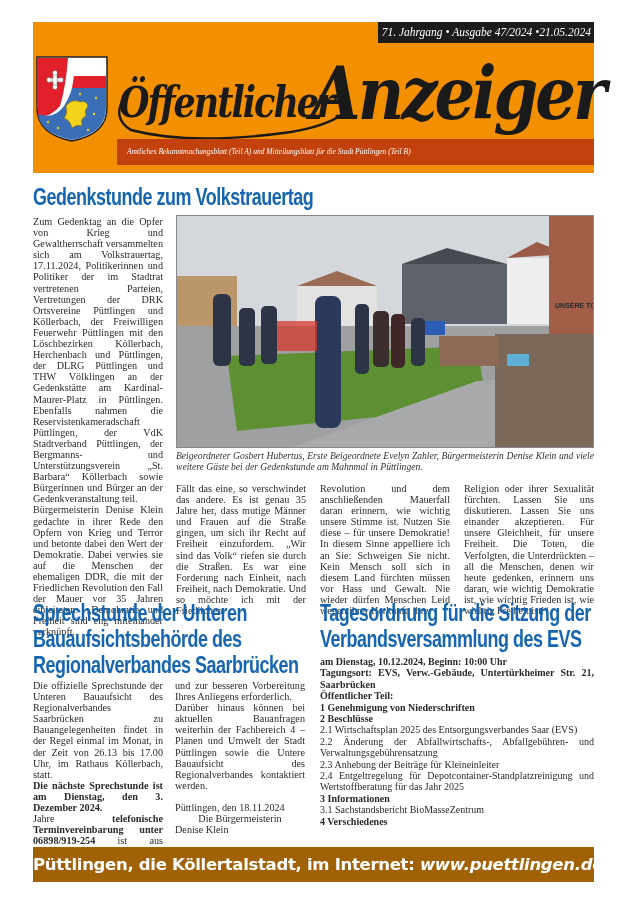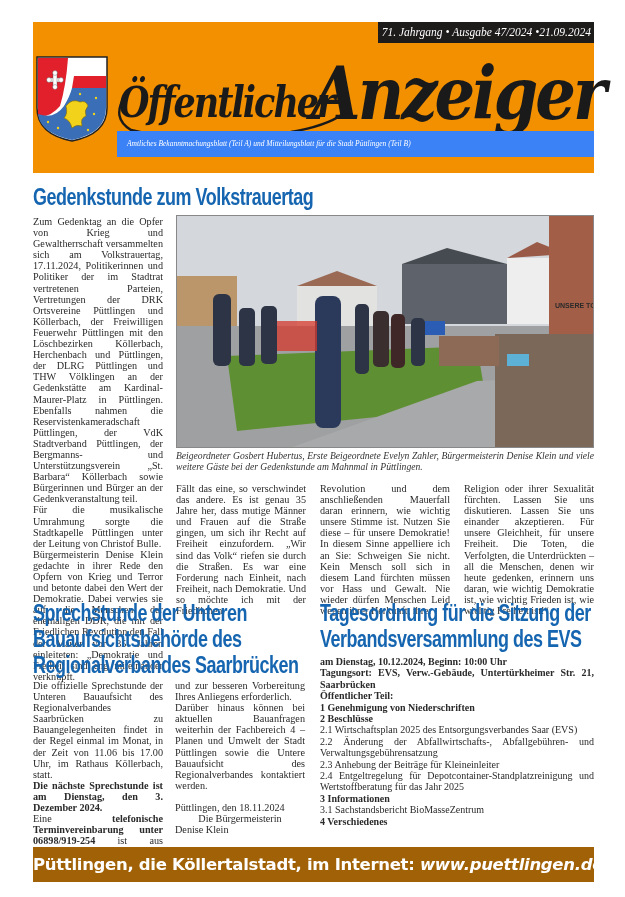--- a/index.html
+++ b/index.html
@@ -9,21 +9,21 @@
   
   .masthead { position: absolute; left: 33px; top: 22px; width: 561px; height: 151px; background: #f39000; }
   .issue-bar { position: absolute; right: 0; top: 0; width: 216px; height: 21px; background: #1e1b1b; color: #fff;
     font-family: "Liberation Serif", serif; font-style: italic; font-size: 11.5px; line-height: 21px; text-align: right; padding-right: 3px; white-space: nowrap; }
   .crest { position: absolute; left: 3px; top: 34px; width: 72px; height: 86px; }
   .title-script { position: absolute; left: 78px; top: 26px; height: 90px; width: 480px; }
   .title-script .t1 { position: absolute; left: 8px; top: 28px; font-family: "DejaVu Serif", serif; font-style: italic; font-weight: bold;
     font-size: 35px; color: #1a1a1a; letter-spacing: -2px; transform: scaleY(1.25); transform-origin: left top; }
   .title-script .t2 { position: absolute; left: 200px; top: 2px; font-family: "DejaVu Serif", serif; font-style: italic; font-weight: bold;
     font-size: 64px; color: #1a1a1a; letter-spacing: -3px; transform: scaleY(1.15); transform-origin: left top; }
-  .subtitle-bar { position: absolute; left: 84px; bottom: 16px; right: 0; height: 26px; background: #3b82f6; color: #fff;
+  .subtitle-bar { position: absolute; left: 84px; bottom: 8px; right: 0; height: 26px; background: #c2410c; color: #fff;
     font-style: italic; font-size: 7.5px; line-height: 26px; padding-left: 10px; white-space: nowrap; }
 
   
   .headline { position: absolute; color: #1565b0; font-family: "Liberation Sans", sans-serif; font-weight: bold;
     letter-spacing: -0.6px; transform: scaleX(0.78); transform-origin: left top; white-space: nowrap; }
   .h1 { left: 33px; top: 184px; font-size: 23px; line-height: 26px; }
   .h2 { left: 33px; top: 600px; font-size: 23px; line-height: 26px; }
   .h3 { left: 320px; top: 600px; font-size: 23px; line-height: 26px; }
 
   
@@ -46,21 +46,21 @@
 
   
   .footer { position: absolute; left: 33px; top: 847px; width: 561px; height: 35px; background: #a16207; color: #fff;
     font-family: "DejaVu Sans", sans-serif; font-weight: bold; font-size: 16.5px; line-height: 35px; text-align: center; white-space: nowrap; letter-spacing: -0.3px; }
   .footer .url { font-style: italic; }
 </style>
 </head>
 <body>
 
 <div class="masthead">
-  <div class="issue-bar">71. Jahrgang • Ausgabe 47/2024 •21.09.2024</div>
+  <div class="issue-bar">71. Jahrgang • Ausgabe 47/2024 •21.05.2024</div>
   <div class="crest">
     <svg width="72" height="86" viewBox="0 0 72 86">
       <path d="M1 1 H71 V52 Q71 78 36 85 Q1 78 1 52 Z" fill="#fff" stroke="#222" stroke-width="1.5"></path>
       <path d="M2 2 H32 Q30 30 24 50 Q14 62 2 60 Z" fill="#e2202c"></path>
       <path d="M40 2 H70 V20 H40 Z" fill="#fff"></path>
       <path d="M38 20 H70 V32 H36 Z" fill="#e2202c"></path>
       <path d="M36 32 H70 V52 Q70 77 36 84 Q4 77 2 58 Q18 64 28 50 Q34 40 36 32 Z" fill="#3a6fb7"></path>
       <g fill="#fff" stroke="#555" stroke-width="0.4">
         <rect x="13" y="22" width="12" height="4"></rect>
         <rect x="17" y="17" width="4" height="15"></rect>
@@ -87,21 +87,20 @@
       <path d="M14 8 Q0 30 20 42 Q80 58 180 44 Q215 38 232 26" fill="none" stroke="#1a1a1a" stroke-width="2.4"></path>
     </svg>
   </div>
   <div class="subtitle-bar">Amtliches Bekanntmachungsblatt (Teil A) und Mitteilungsblatt für die Stadt Püttlingen (Teil B)</div>
 </div>
 
 <div class="headline h1">Gedenkstunde zum Volkstrauertag</div>
 
 <div class="col c1">
   <p>Zum Gedenktag an die Opfer von Krieg und Gewaltherrschaft versammelten sich am Volkstrauertag, 17.11.2024, Politikerinnen und Politiker der im Stadtrat vertretenen Parteien, Vertretungen der DRK Ortsvereine Püttlingen und Köllerbach, der Freiwilligen Feuerwehr Püttlingen mit den Löschbezirken Köllerbach, Herchenbach und Püttlingen, der DLRG Püttlingen und THW Völklingen an der Gedenkstätte am Kardinal-Maurer-Platz in Püttlingen. Ebenfalls nahmen die Reservistenkameradschaft Püttlingen, der VdK Stadtverband Püttlingen, der Bergmanns- und Unterstützungsverein „St. Barbara“ Köllerbach sowie Bürgerinnen und Bürger an der Gedenkveranstaltung teil.</p>
-  <p>Für die musikalische Umrahmung sorgte die Stadtkapelle Püttlingen unter der Leitung von Christof Bulle.</p>
   <p>Bürgermeisterin Denise Klein gedachte in ihrer Rede den Opfern von Krieg und Terror und betonte dabei den Wert der Demokratie. Dabei verwies sie auf die Menschen der ehemaligen DDR, die mit der Friedlichen Revolution den Fall der Mauer vor 35 Jahren einleiteten: „Demokratie und Freiheit sind eng miteinander verknüpft.</p>
 </div>
 
 <div class="photo">
   <svg width="418" height="233" viewBox="0 0 418 233">
     <rect width="418" height="110" fill="#d4d7db"></rect>
     <rect x="0" y="60" width="60" height="50" fill="#b07a3a" opacity="0.7"></rect>
     <rect x="120" y="70" width="80" height="40" fill="#e2e2e0"></rect>
     <polygon points="120,70 160,55 200,70" fill="#9a6a55"></polygon>
     <rect x="225" y="48" width="105" height="60" fill="#5e636b"></rect>
@@ -136,23 +135,23 @@
 <div class="col c3">Revolution und dem anschließenden Mauerfall daran erinnern, wie wichtig unsere Stimme ist. Nutzen Sie diese – für unsere Demokratie! In diesem Sinne appelliere ich an Sie: Schweigen Sie nicht. Kein Mensch soll sich in diesem Land fürchten müssen vor Hass und Gewalt. Nie wieder dürfen Menschen Leid wegen ihrer Herkunft, ihrer</div>
 <div class="col c4">Religion oder ihrer Sexualität fürchten. Lassen Sie uns diskutieren. Lassen Sie uns einander akzeptieren. Für unsere Gleichheit, für unsere Freiheit. Die Toten, die Verfolgten, die Unterdrückten – all die Menschen, denen wir heute gedenken, erinnern uns daran, wie wichtig Demokratie ist, wie wichtig Frieden ist, wie wichtig Freiheit ist!“.</div>
 
 <div class="headline h2">
   <div>Sprechstunde der Unteren</div>
   <div>Bauaufsichtsbehörde des</div>
   <div>Regionalverbandes Saarbrücken</div>
 </div>
 
 <div class="col s1">
-  <p>Die offizielle Sprechstunde der Unteren Bauaufsicht des Regionalverbandes Saarbrücken zu Bauangelegenheiten findet in der Regel einmal im Monat, in der Zeit von 11.06 bis 17.00 Uhr, im Rathaus Köllerbach, statt.</p>
+  <p>Die offizielle Sprechstunde der Unteren Bauaufsicht des Regionalverbandes Saarbrücken zu Bauangelegenheiten findet in der Regel einmal im Monat, in der Zeit von 26.13 bis 17.00 Uhr, im Rathaus Köllerbach, statt.</p>
   <p class="b">Die nächste Sprechstunde ist am Dienstag, den 3. Dezember 2024.</p>
-  <p><span>Eine </span><b>telefonische Terminvereinbarung unter 06898/919-254</b><span> ist aus organisatorischen Gründen</span></p>
+  <p><span>Jahre </span><b>telefonische Terminvereinbarung unter 06898/919-254</b><span> ist aus organisatorischen Gründen</span></p>
 </div>
 
 <div class="col s2">
   <p>und zur besseren Vorbereitung Ihres Anliegens erforderlich.</p>
   <p>Darüber hinaus können bei aktuellen Bauanfragen weiterhin der Fachbereich 4 – Planen und Umwelt der Stadt Püttlingen sowie die Untere Bauaufsicht des Regionalverbandes kontaktiert werden.</p>
   <div class="gap"></div>
   <p style="text-align:left">Püttlingen, den 18.11.2024</p>
   <p style="text-align:center">Die Bürgermeisterin</p>
   <p style="text-align:left">Denise Klein</p>
 </div>

